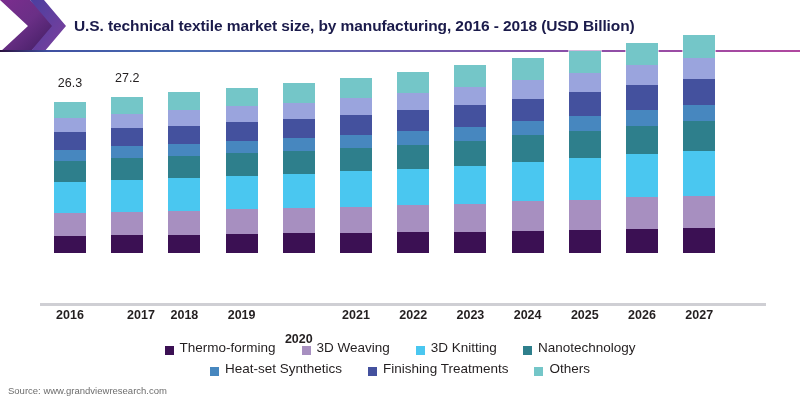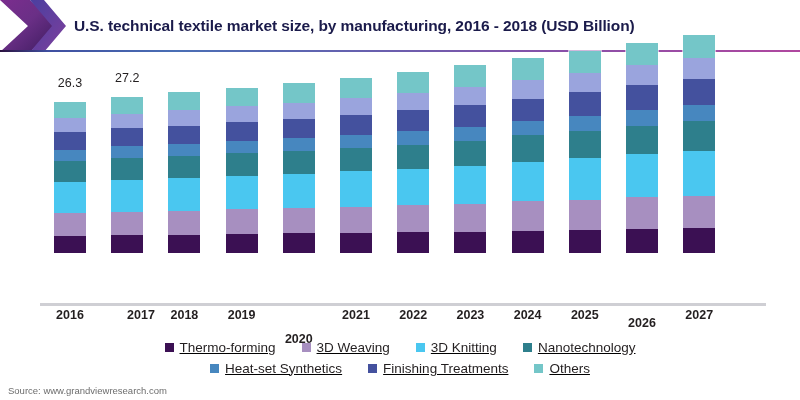--- a/index.html
+++ b/index.html
@@ -66,21 +66,21 @@
   .legend{
     position:absolute;left:0;top:337px;width:800px;height:44px;
   }
   .lrow{
     position:absolute;left:0;width:800px;height:20px;
     display:flex;justify-content:center;align-items:center;
   }
   .lrow.r1{top:0;}
   .lrow.r2{top:21px;}
   .litem{
-    display:flex;align-items:center;margin:0 13px;white-space:nowrap;text-decoration:underline;
+    display:flex;align-items:flex-end;margin:0 13px;white-space:nowrap;
   }
   .sw{width:9px;height:9px;display:inline-block;margin-right:6px;}
   .ltxt{font-size:13.5px;color:#231f20;}
 
   
   .source{
     position:absolute;left:8px;top:385px;
     font-size:9.5px;color:#6d6d6d;
   }
 </style>
@@ -241,21 +241,21 @@
         <div class="xl" style="left: 45px;">2016</div>
         <div class="xl" style="left: 116px;">2017</div>
         <div class="xl" style="left: 159.4px;">2018</div>
         <div class="xl" style="left: 216.6px;">2019</div>
         <div class="xl" style="left: 273.8px; margin-top: 24px;">2020</div>
         <div class="xl" style="left: 331px;">2021</div>
         <div class="xl" style="left: 388.2px;">2022</div>
         <div class="xl" style="left: 445.4px;">2023</div>
         <div class="xl" style="left: 502.6px;">2024</div>
         <div class="xl" style="left: 559.8px;">2025</div>
-        <div class="xl" style="left: 617px; margin-top: 8px;">2026</div>
+        <div class="xl" style="left: 617px;">2026</div>
         <div class="xl" style="left: 674.2px;">2027</div>
       </div>
   </div>
 
   <div class="legend">
     <div class="lrow r1" id="legend-row-1">
         <div class="litem">
           <span class="sw" style="background: rgb(59, 16, 83);"></span>
           <span class="ltxt">Thermo-forming</span>
         </div>

